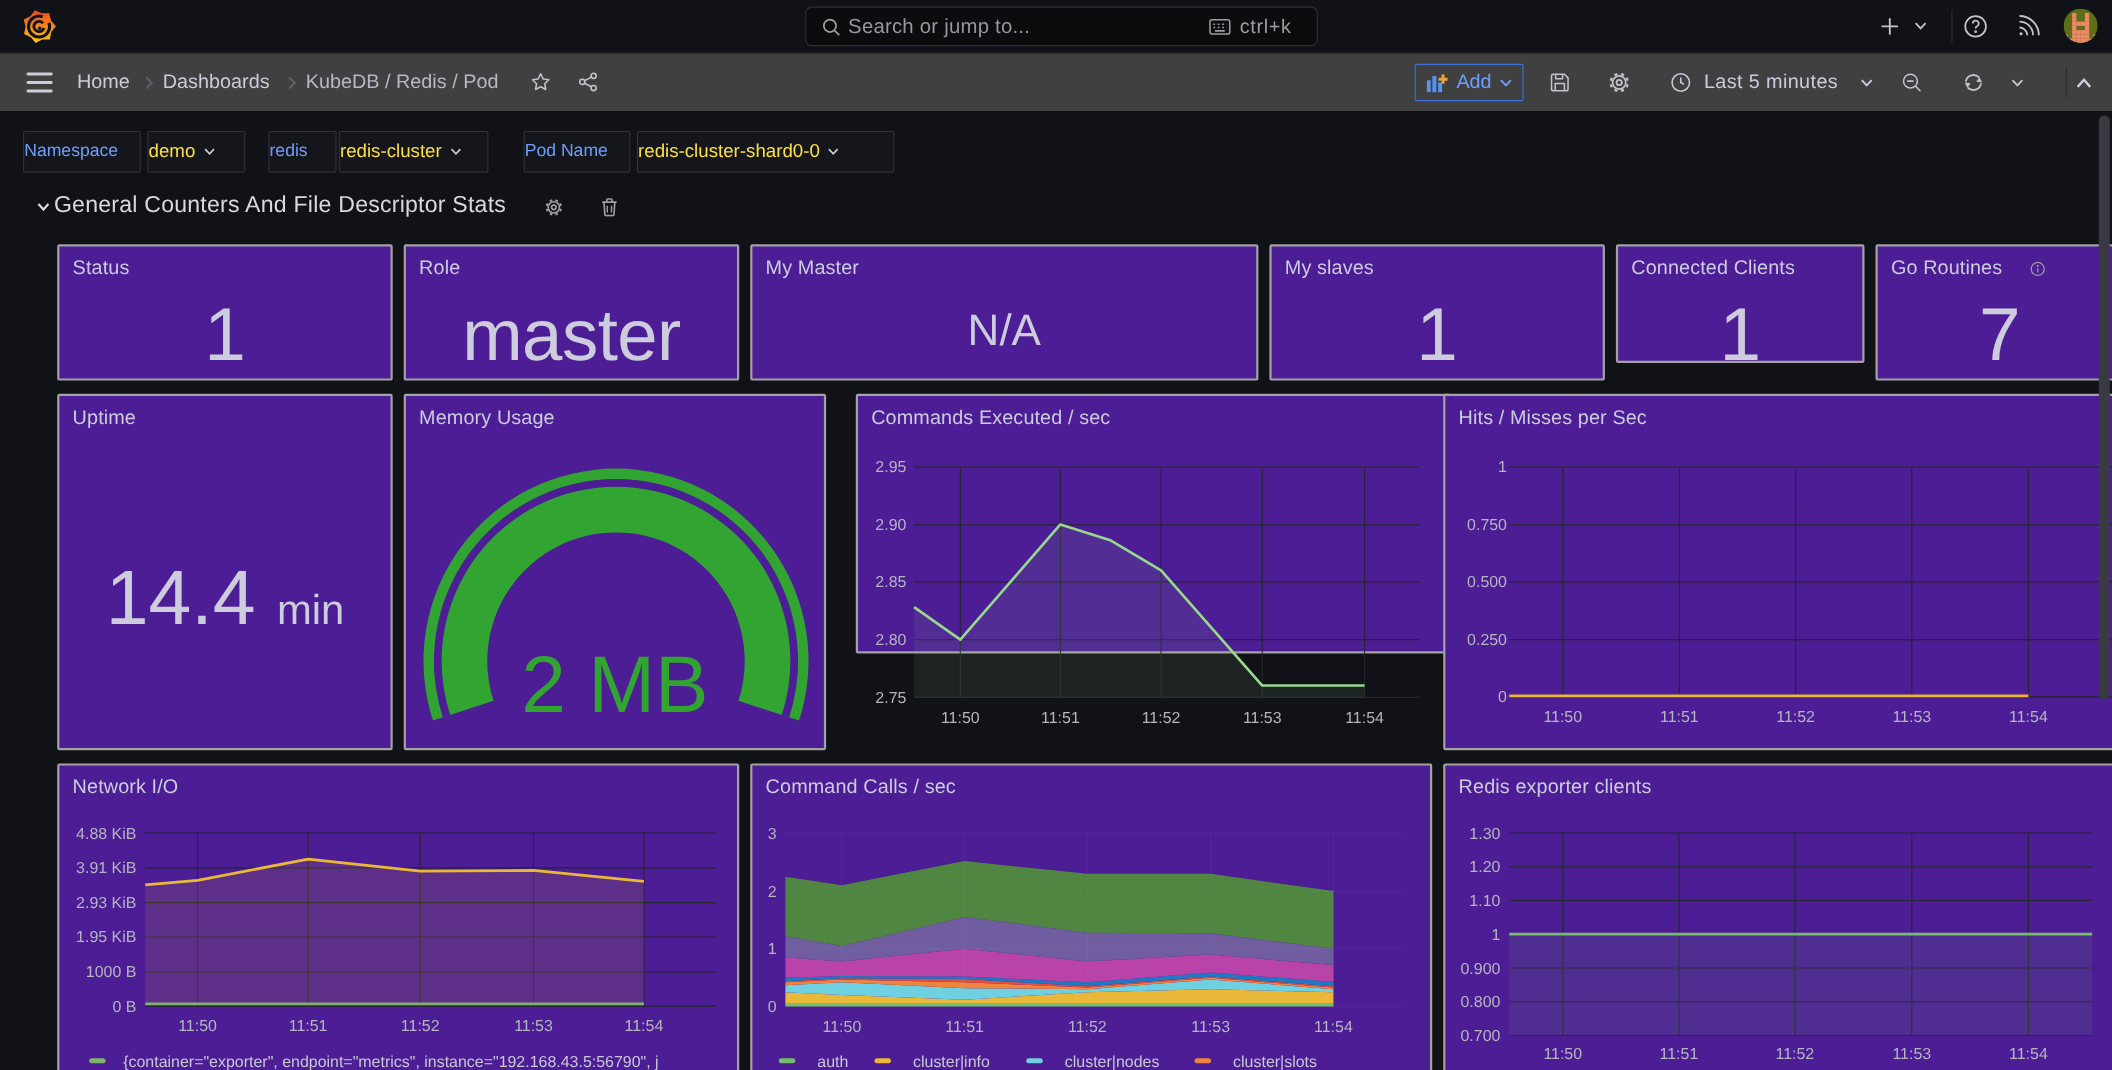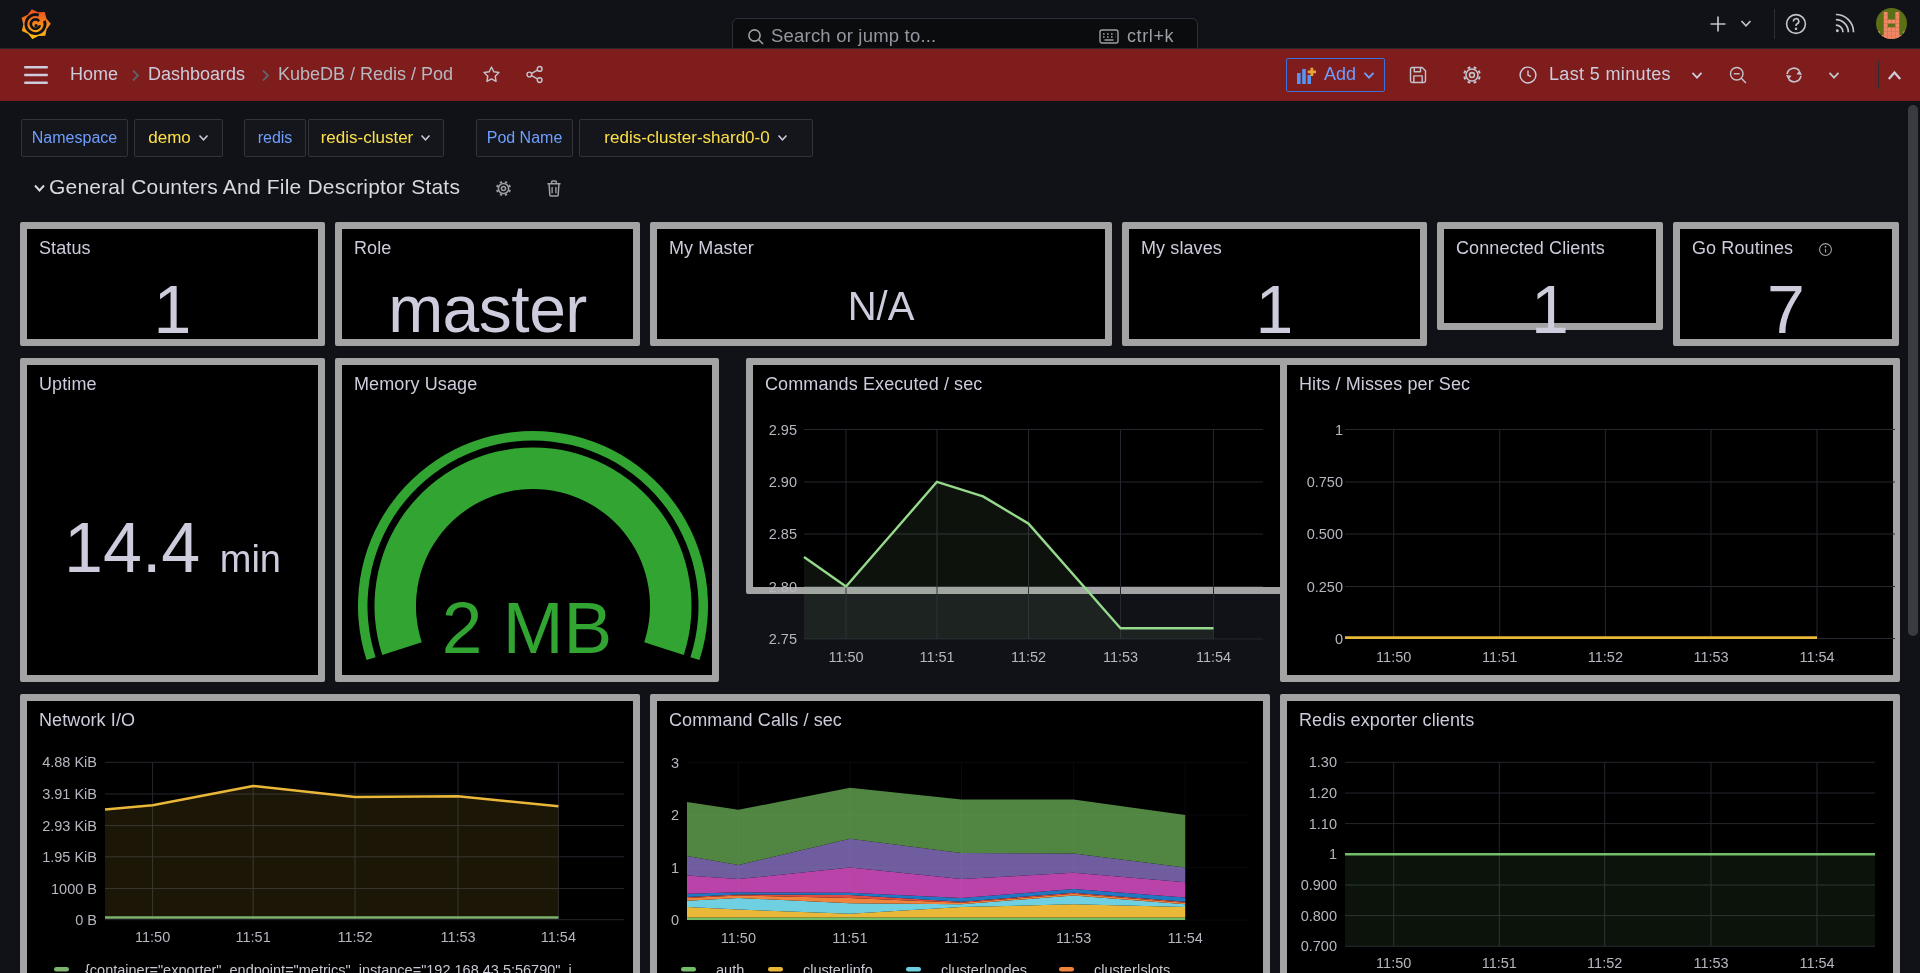--- a/index.html
+++ b/index.html
@@ -1,31 +1,31 @@
 <!DOCTYPE html>
 <html><head>
 <meta charset="utf-8">
 <style>
   * { margin:0; padding:0; box-sizing:border-box; }
   html,body { width:1920px; height:973px; background:#111217; overflow:hidden;
     font-family:"Liberation Sans", sans-serif; color:#ccccdc; }
   .abs { position:absolute; }
   #topbar { position:absolute; left:0; top:0; width:1920px; height:48px; background:#111217; }
-  #toolbar { position:absolute; left:0; top:48px; width:1920px; height:53px; background:#7f1d1d;
+  #toolbar { position:absolute; left:0; top:48px; width:1920px; height:53px; background:#404040;
     border-top:1px solid #292a30; }
   #canvas { position:absolute; left:0; top:101px; width:1920px; height:872px; background:#111217; }
-  .panel { position:absolute; background:#000000; border:7px solid #a3a3a3; border-radius:2px; }
+  .panel { position:absolute; background:#4c1d95; border:2px solid #a3a3a3; border-radius:2px;margin-left:32px; }
   .ptitle { position:absolute; left:12px; top:9px; font-size:18px; font-weight:500; color:#ccccdc;
     letter-spacing:0.1px; white-space:nowrap; }
   .statval { position:absolute; left:0; right:0; text-align:center; color:#ccccdc; font-weight:500; }
-  .searchbox { position:absolute; left:732px; top:18px; width:466px; height:36px; background:#0b0c0e;
+  .searchbox { position:absolute; left:732px; top:6px; width:466px; height:36px; background:#0b0c0e;
     border:1px solid #2f3036; border-radius:6px; }
   .vdiv { position:absolute; width:1px; background:#33343a; }
   .fbox { position:absolute; top:18px; height:38px; background:#14161b; border:1px solid #31323a;
-    border-radius:2px; display:flex; align-items:center; justify-content:center; }
+    border-radius:2px; display:flex; align-items:center; justify-content:flex-start; }
   .flabel { color:#6e9fff; font-size:16px; font-weight:500; }
   .fval { color:#fde047; font-size:17px; }
   svg text { font-family:"Liberation Sans", sans-serif; }
   .axis { font-size:14.5px; fill:#b5b6bf; }
   .leg { font-size:14.5px; fill:#c8c9d2; }
 </style>
 </head>
 <body>
 <div id="topbar">
 

